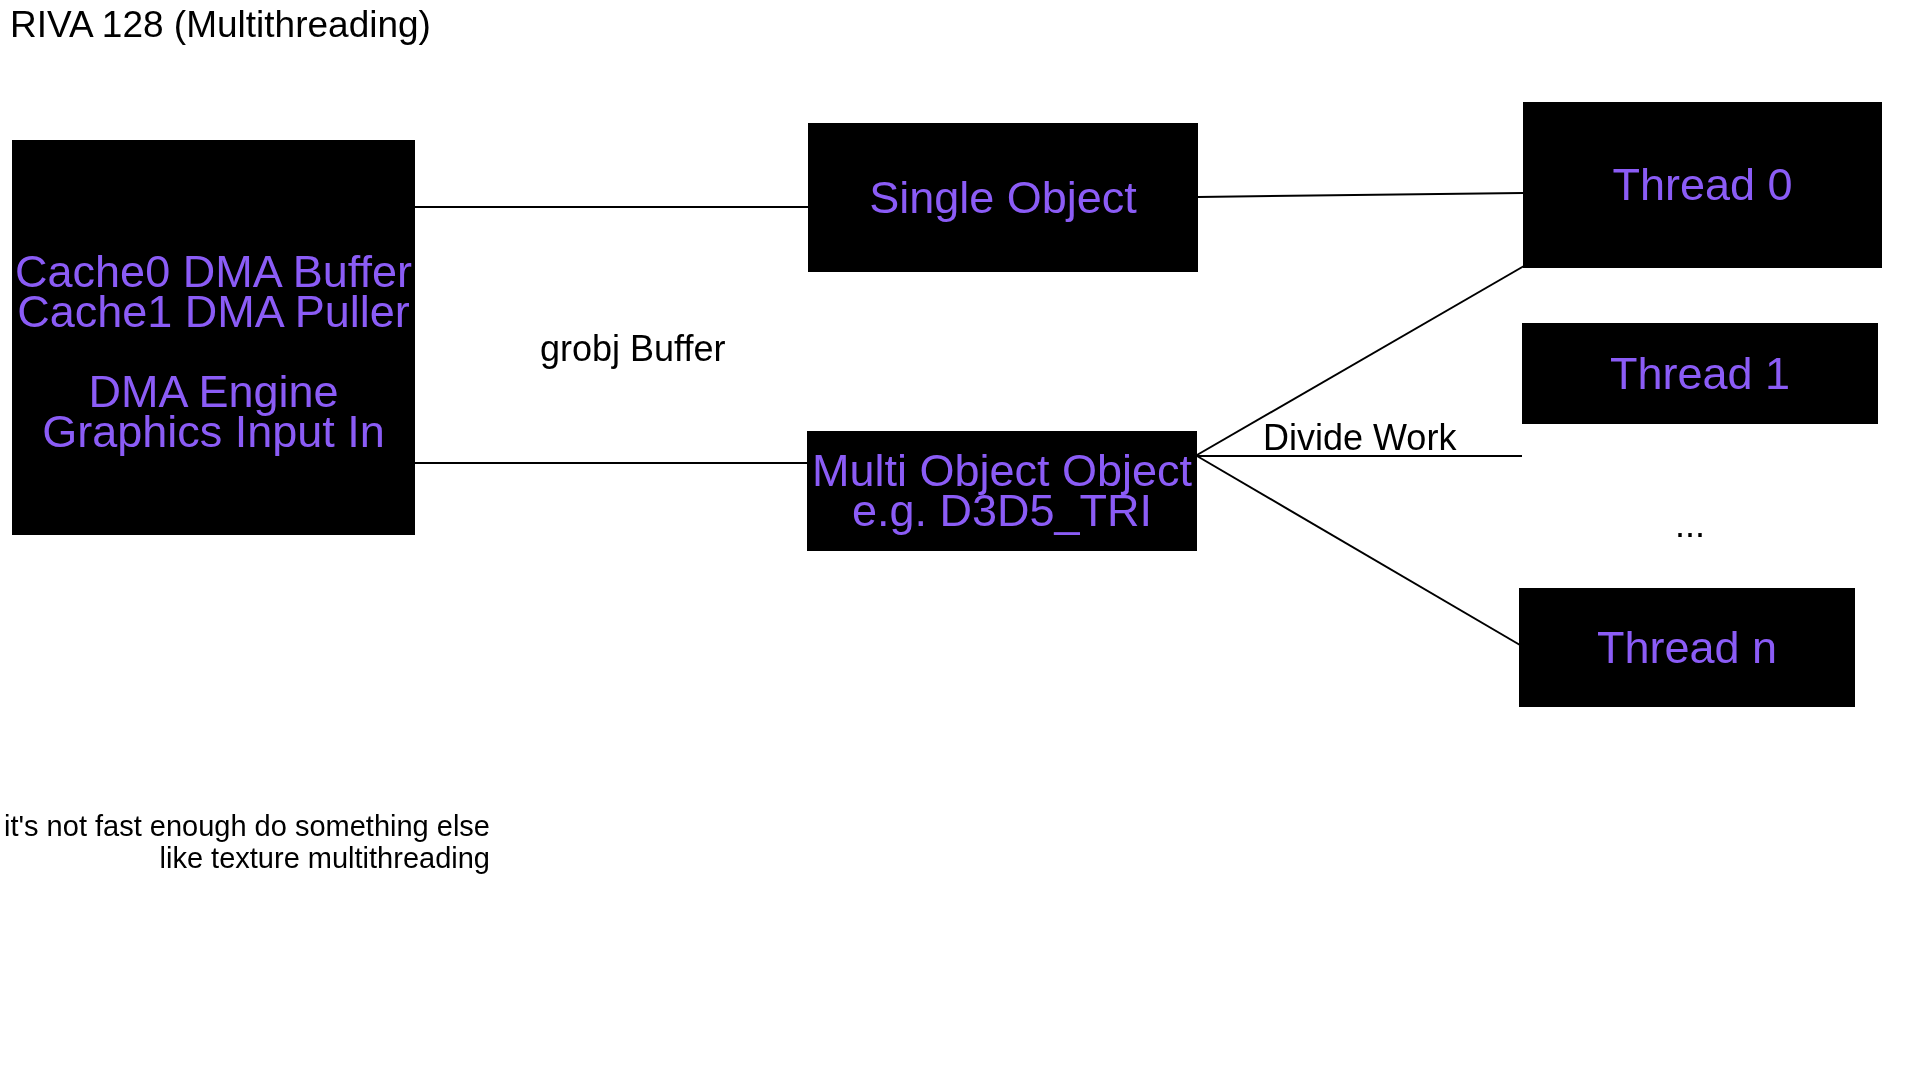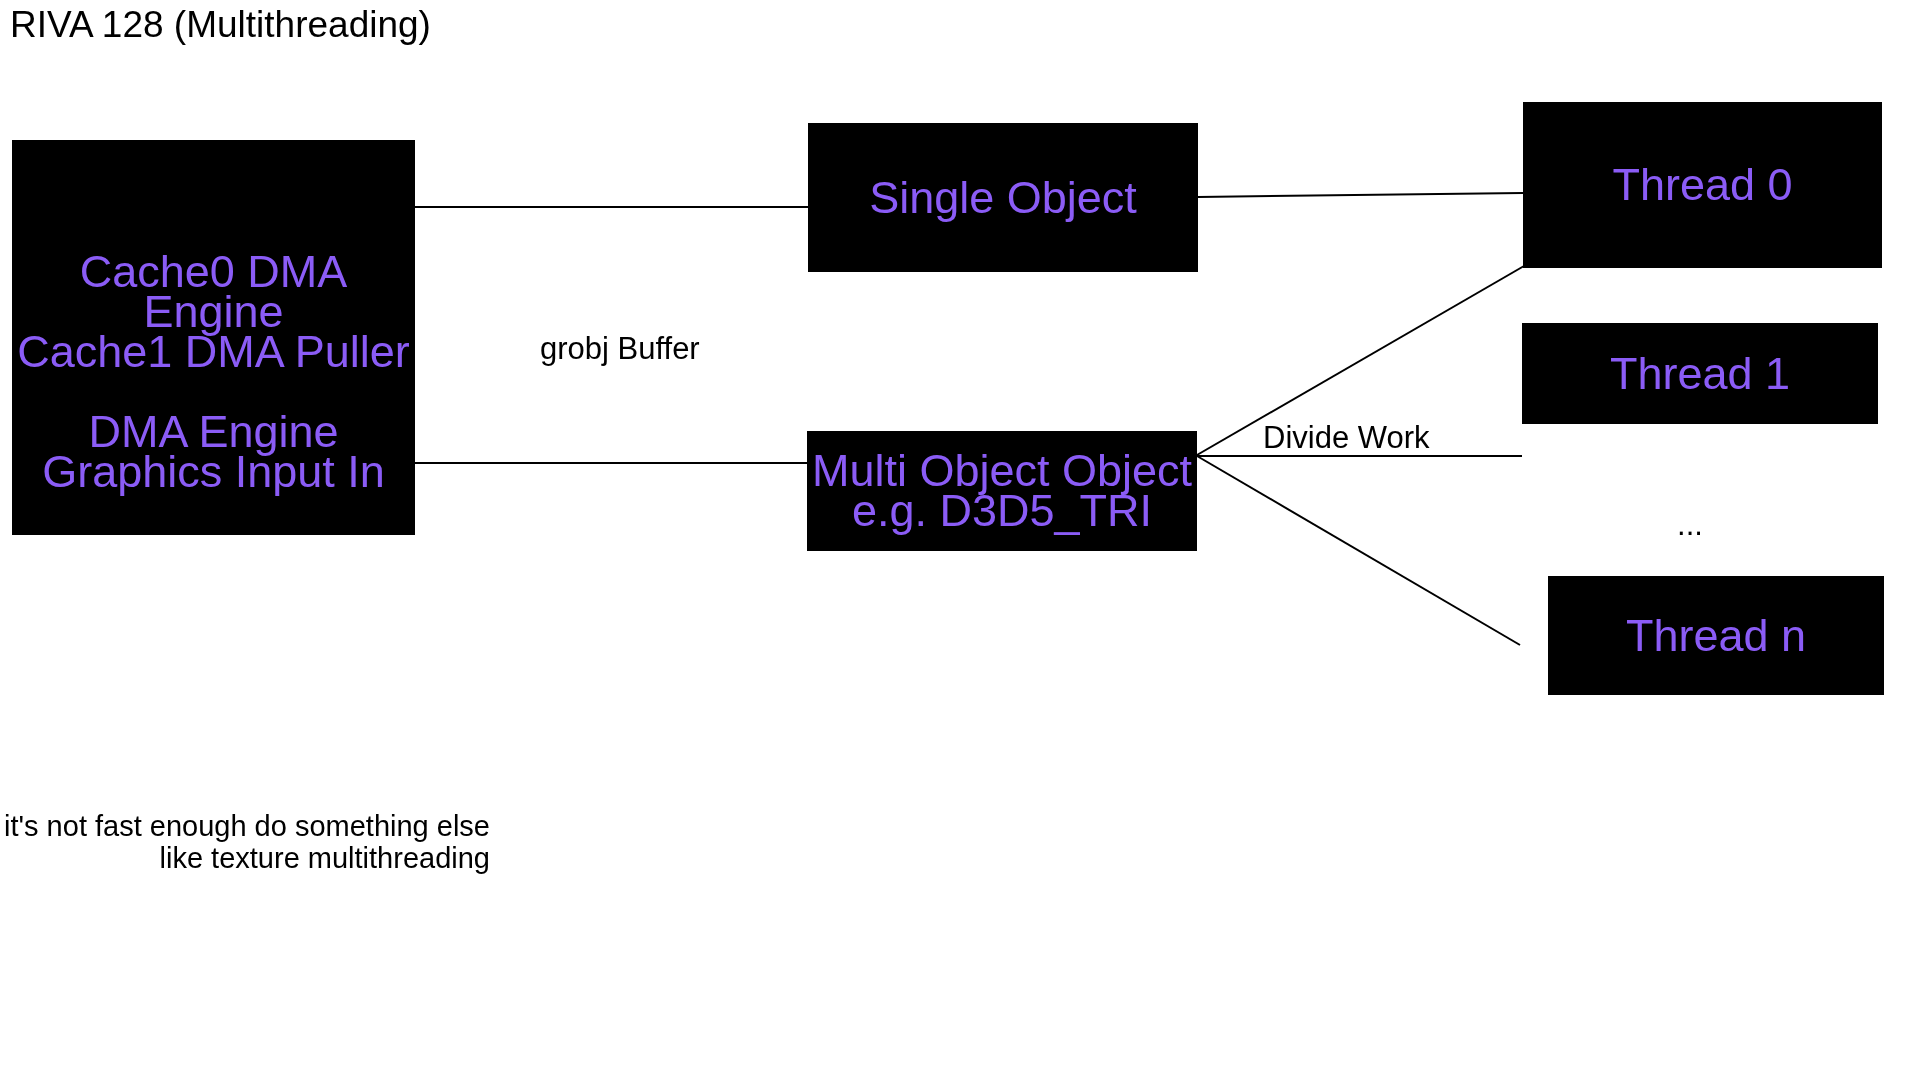--- a/index.html
+++ b/index.html
@@ -38,25 +38,25 @@
   }
   .box-dma {
     left: 12px; top: 140px; width: 403px; height: 395px;
     justify-content: flex-start;
     padding-top: 112px;
   }
   .box-single  { left: 808px;  top: 123px; width: 390px; height: 149px; }
   .box-multi   { left: 807px;  top: 431px; width: 390px; height: 120px; }
   .box-thread0 { left: 1523px; top: 102px; width: 359px; height: 166px; }
   .box-thread1 { left: 1522px; top: 323px; width: 356px; height: 101px; }
-  .box-threadn { left: 1519px; top: 576px; width: 336px; height: 119px; margin-left: 29px; }
+  .box-threadn { left: 1519px; top: 588px; width: 336px; height: 119px; }
   .dma-gap { height: 40px; }
   .lbl {
     position: absolute;
-    font-size: 31px;
+    font-size: 36px;
     line-height: 40px;
     white-space: nowrap;
     color: #000000;
   }
   .page-title {
     position: absolute;
     left: 10px;
     top: 3px;
     font-size: 37px;
     line-height: 43px;
@@ -88,21 +88,21 @@
     <line x1="415" y1="463" x2="807" y2="463" stroke-width="2" stroke="#000000"></line>
     <line x1="1198" y1="197" x2="1523" y2="193" stroke-width="2" stroke="#000000"></line>
     <line x1="1197" y1="455" x2="1524" y2="266" stroke-width="2" stroke="#000000"></line>
     <line x1="1197" y1="456" x2="1522" y2="456" stroke-width="2" stroke="#000000"></line>
     <line x1="1197" y1="456" x2="1520" y2="645" stroke-width="2" stroke="#000000"></line>
   </svg>
 
   <div class="page-title">RIVA 128 (Multithreading)</div>
 
   <div class="box box-dma">
-    <div>Cache0 DMA Engine</div>
+    <div>Cache0 DMA Buffer</div>
     <div>Cache1 DMA Puller</div>
     <div class="dma-gap"></div>
     <div>DMA Engine</div>
     <div>Graphics Input In</div>
   </div>
 
   <div class="lbl lbl-grobj">grobj Buffer</div>
 
   <div class="box box-single">
     <div>Single Object</div>

